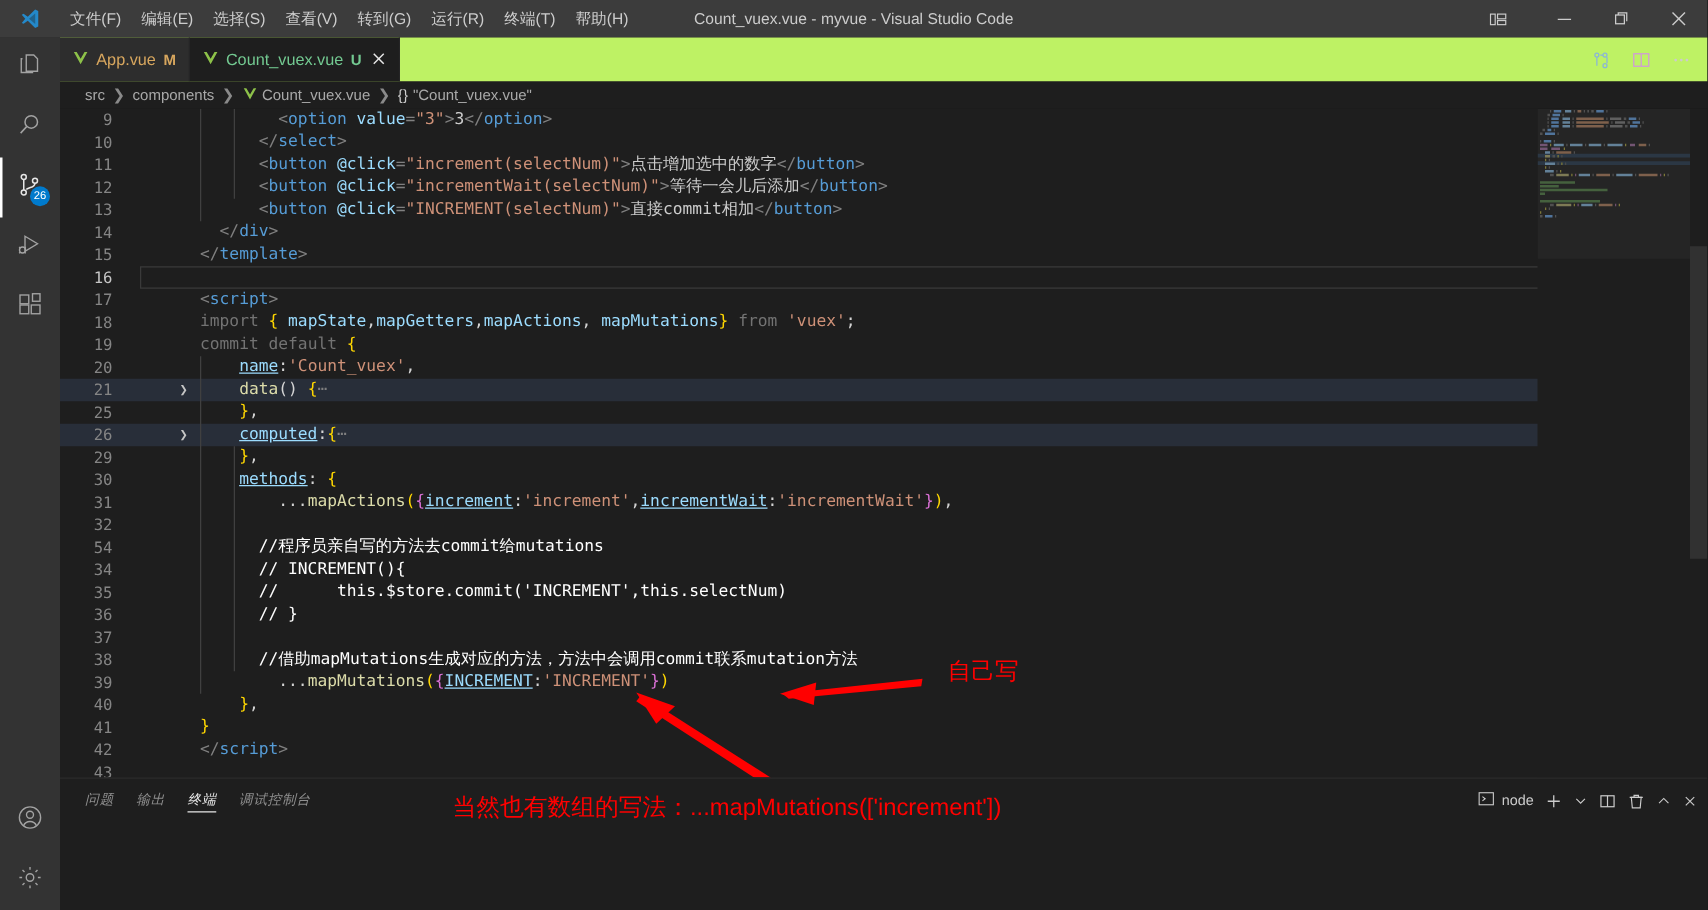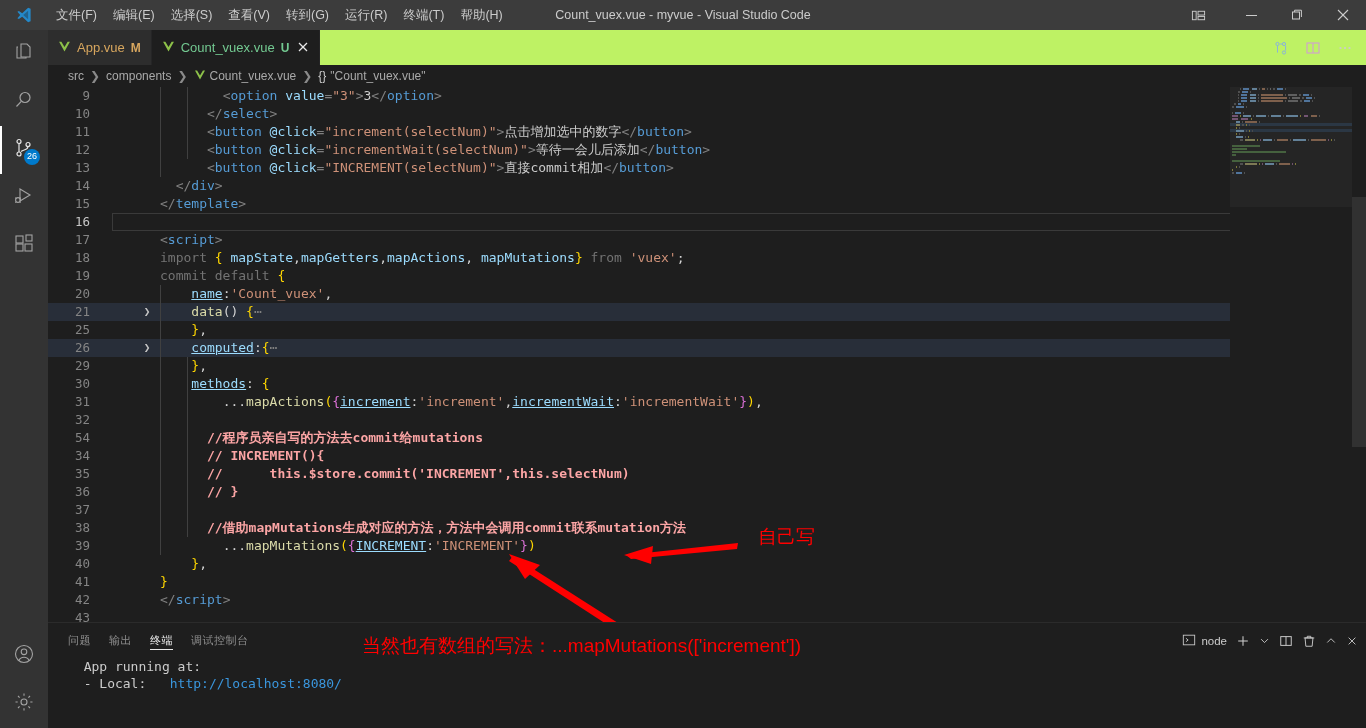--- a/index.html
+++ b/index.html
@@ -106,21 +106,21 @@
 
   
   .t-tag      { color: #569cd6; }
   .t-punct    { color: #808080; }
   .t-attr     { color: #9cdcfe; }
   .t-str      { color: #ce9178; }
   .t-txt      { color: #cccccc; }
   .t-kw       { color: #737373; }
   .t-fn       { color: #dcdcaa; }
   .t-var      { color: #9cdcfe; }
-  .t-com      { color: #fca5a5; font-weight: bold; }
+  .t-com      { color: #ffffff; }
   .t-prop     { color: #9cdcfe; text-decoration: underline; }
   .t-plain    { color: #d4d4d4; }
   .t-brace    { color: #ffd700; }
   .t-brace2   { color: #da70d6; }
   .t-dots     { color: #808080; }
 
   
   .minimap {
     position: absolute; right: 14px; top: 0; width: 122px; bottom: 0;
     background: #1e1e1e; overflow: hidden;
@@ -132,21 +132,21 @@
     position: absolute; right: 0; top: 0; width: 14px; bottom: 0; background: #1e1e1e;
   }
   .editor-scroll-thumb { position: absolute; right: 0; top: 110px; width: 14px; height: 250px; background: #424242; opacity: .55; }
 
   
   .annot { position: absolute; color: #ff0000; font-family: "Liberation Sans", sans-serif; pointer-events: none; white-space: nowrap; }
   .annot-svg { position: absolute; left: 0; top: 0; pointer-events: none; }
 
   
   .panel { height: 106px; flex: 0 0 106px; background: #1e1e1e; display: flex; flex-direction: column; border-top: 1px solid #2b2b2b; position: relative; }
-  .panel-tabs { height: 35px; display: flex; align-items: center; padding-left: 20px; gap: 18px; flex: 0 0 35px; }
+  .panel-tabs { height: 35px; display: flex; align-items: center; padding-left: 20px; gap: 18px; flex: 0 0 35px; font-style: italic; }
   .panel-tab { font-size: 11px; color: #8f8f8f; cursor: pointer; position: relative; height: 35px; line-height: 35px; letter-spacing: .5px; }
   .panel-tab.active { color: #e7e7e7; }
   .panel-tab.active::after { content:""; position:absolute; left:0; right:0; bottom: 8px; height:1px; background:#e7e7e7; }
   .panel-actions { position: absolute; right: 8px; top: 0; height: 35px; display: flex; align-items: center; gap: 9px; }
   .pa-btn { display:flex; align-items:center; justify-content:center; cursor:pointer; color:#cccccc; }
   .term-select { display: flex; align-items: center; gap: 5px; font-size: 11.5px; color: #cccccc; }
   .term-body { flex: 1 1 auto; padding-left: 20px; font-family: "DejaVu Sans Mono", monospace; font-size: 13px; line-height: 17px; color: #cccccc; overflow: hidden; }
   .term-line { white-space: pre; }
   .term-link { color: #3a96dd; }
   .term-num { color: #cccccc; }
@@ -656,22 +656,18 @@
               <polyline points="3,10 8,5 13,10"></polyline>
             </svg>
           </div>
           <div class="pa-btn">
             <svg width="12" height="12" viewBox="0 0 16 16" stroke="#cccccc" stroke-width="1.2">
               <line x1="3.5" y1="3.5" x2="12.5" y2="12.5"></line>
                 <line x1="12.5" y1="3.5" x2="3.5" y2="12.5"></line>
             </svg>
           </div>
         </div>
-        <div class="term-body" id="term-body">
-            <div class="term-line"><span class="term-num">  App running at:</span></div>
-            <div class="term-line"><span class="term-num">  - Local:   </span><span class="term-link">http://localhost:8080/</span></div>
-          </div>
         <div class="annot" style="left:314px; top:10px; font-size:19px; position:absolute;">当然也有数组的写法：...mapMutations(['increment'])</div>
       </div>
 
     </div>
   </div>
 </div>
 
 </body></html>

